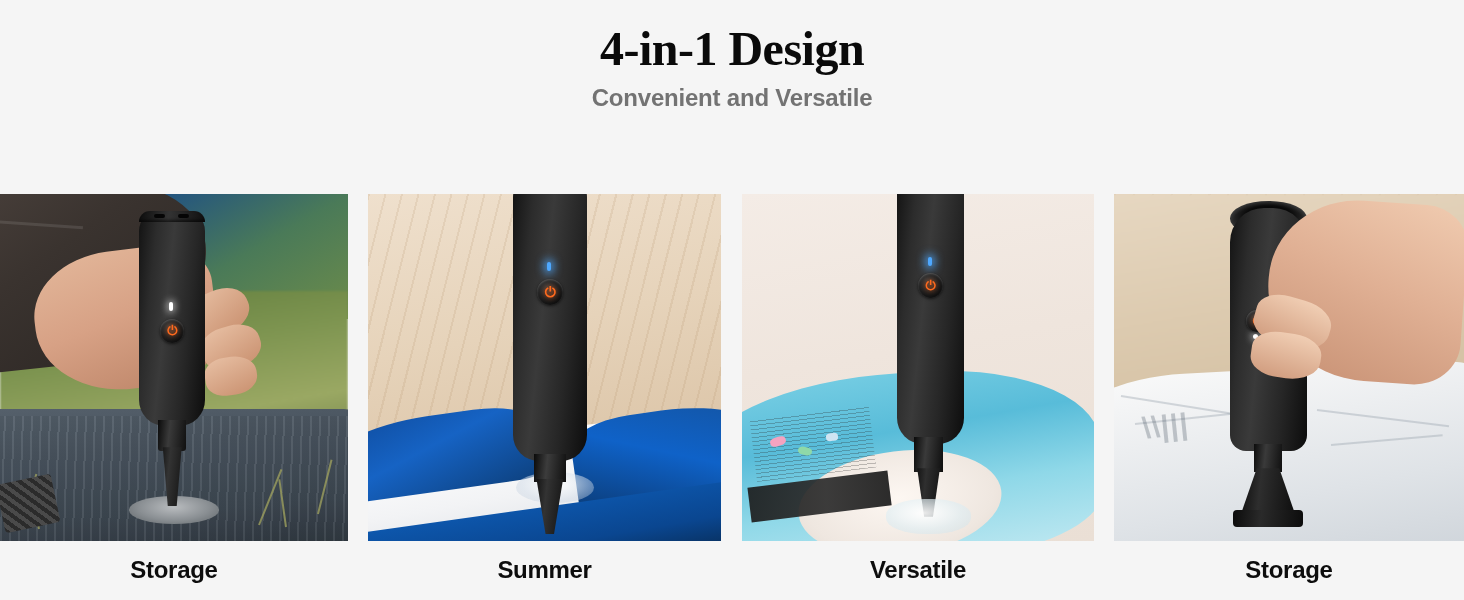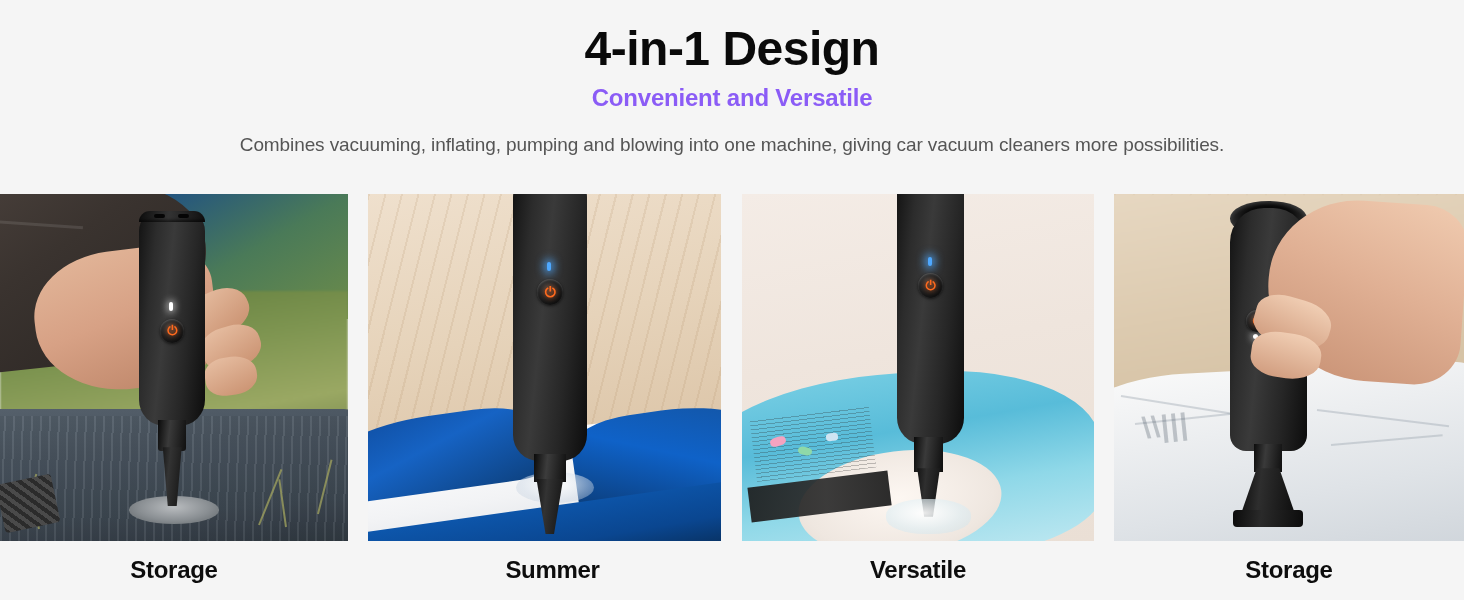--- a/index.html
+++ b/index.html
@@ -11,24 +11,24 @@
     font-family:"Liberation Sans", sans-serif;
     overflow:hidden;
     position:relative;
   }
 
   
   .header { width:100%; text-align:center; padding-top:22px; }
 
   .title {
     font-size:48px; font-weight:bold; color:#0a0a0a;
-    letter-spacing:-0.5px; line-height:1.12;
+    letter-spacing:-0.5px; line-height:1.12;font-family:Liberation Serif, serif;
   }
   .subtitle {
-    font-size:24px; font-weight:bold; color:#8b5cf6;
+    font-size:24px; font-weight:bold; color:#737373;
     margin-top:8px; letter-spacing:-0.2px;
   }
   .description {
     font-size:19px; font-weight:400; color:#555;
     margin-top:22px; letter-spacing:-0.1px;
   }
 
   
   .gallery {
     position:absolute; top:194px; left:0;
@@ -325,21 +325,20 @@
     background:linear-gradient(96deg,#0b0b0b,#2a2a2a 40%,#0c0c0c);
     border-radius:4px;
   }
 </style>
 </head>
 <body>
 
 <div class="header">
   <div class="title">4-in-1 Design</div>
   <div class="subtitle">Convenient and Versatile</div>
-  <div class="description">Combines vacuuming, inflating, pumping and blowing into one machine, giving car vacuum cleaners more possibilities.</div>
 </div>
 
 <div class="gallery">
 
   <div class="panel p1">
     <div class="photo">
       <div class="bg-sky"></div>
       <div class="bg-grass"></div>
       <div class="mattress"></div>
       <div class="mattress-ribs"></div>
@@ -452,16 +451,16 @@
 
       <div class="nozzle-neck"></div>
       <div class="base-cone"></div>
       <div class="base-plate"></div>
     </div>
   </div>
 </div>
 
 <div class="captions">
   <div class="caption" style="left:0px;    width:348px;">Storage</div>
-  <div class="caption" style="left:376px;  width:353px;">Summer</div>
+  <div class="caption" style="left:368px;  width:353px;">Summer</div>
   <div class="caption" style="left:742px;  width:352px;">Versatile</div>
   <div class="caption" style="left:1114px; width:350px;">Storage</div>
 </div>
 
 </body></html>

